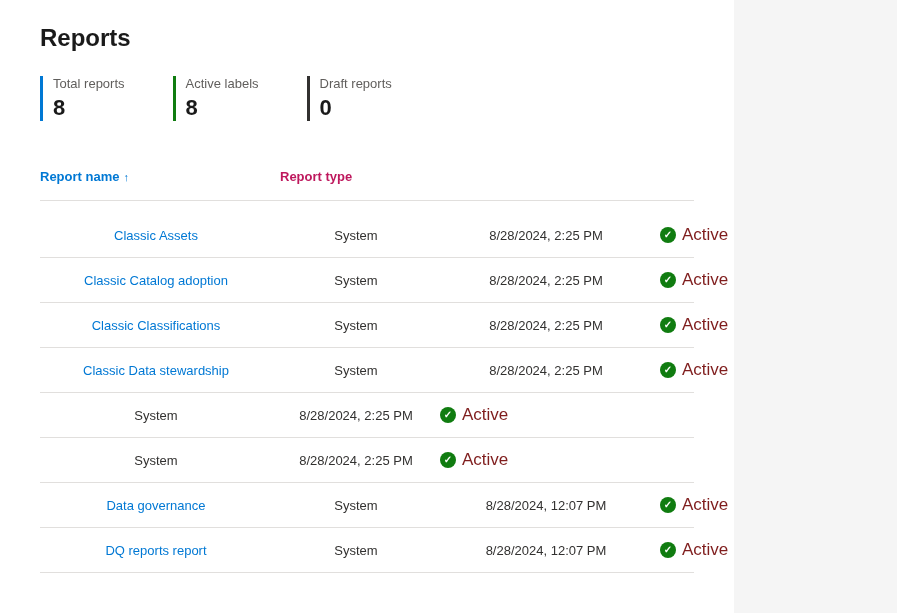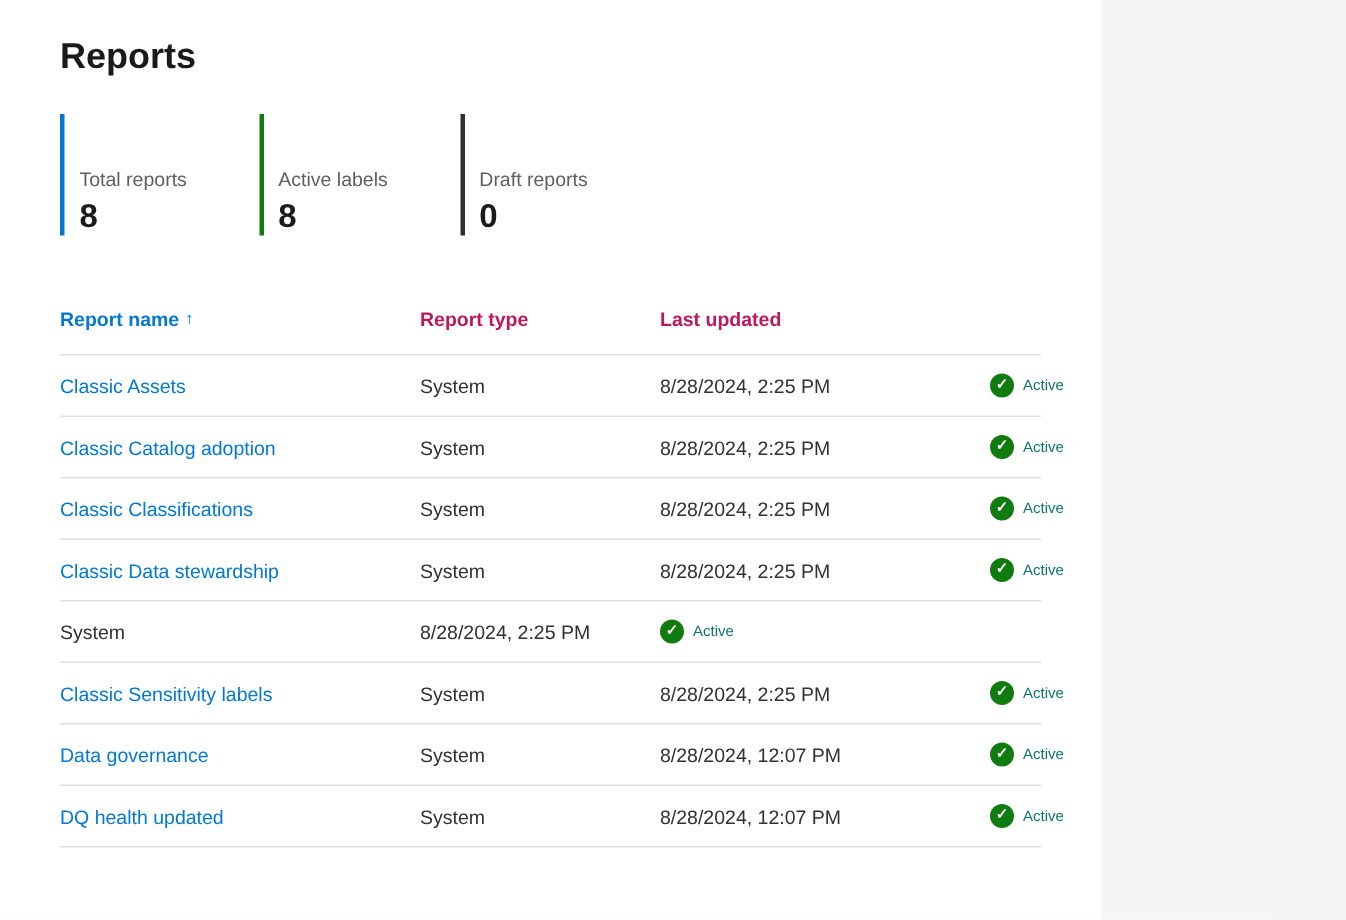--- a/index.html
+++ b/index.html
@@ -51,39 +51,38 @@
     }
 
     .stat-item.dark {
       border-color: #323130;
     }
 
     .stat-label {
       font-size: 13px;
       color: #605e5c;
       margin-bottom: 4px;
-      margin-top: 36px;
     }
 
     .stat-value {
       font-size: 22px;
       font-weight: 600;
       color: #1a1a1a;
     }
 
     .table-container {
       width: 100%;
     }
 
     .table-header {
       display: grid;
       grid-template-columns: 240px 160px 220px 1fr;
       border-bottom: 1px solid #e1dfdd;
       padding-bottom: 8px;
-      margin-bottom: 0;
+      margin-bottom: 12px;
     }
 
     .header-cell {
       font-size: 13px;
       font-weight: 600;
       color: #be185d;
       padding: 8px 8px 8px 0;
     }
 
     .header-cell.sortable {
@@ -102,20 +101,21 @@
       display: grid;
       grid-template-columns: 240px 160px 220px 1fr;
       border-bottom: 1px solid #e1dfdd;
       align-items: center;
     }
 
     .table-cell {
       padding: 12px 8px 12px 0;
       font-size: 13px;
       color: #323130;
+      text-align: center;
     }
 
     .table-cell.report-name {
       color: #0078d4;
       cursor: pointer;
       font-weight: 400;
     }
 
     .status-cell {
       display: flex;
@@ -136,22 +136,22 @@
 
     .status-icon::after {
       content: '✓';
       color: white;
       font-size: 10px;
       font-weight: 700;
       line-height: 1;
     }
 
     .status-text {
-      color: #0f766e;
-      font-size: 10px;
+      color: #7f1d1d;
+      font-size: 17px;
     }
   </style>
 </head>
 <body>
 
 <div class="page-container">
 
   <h1 class="page-title">Reports</h1>
 
   <div class="stats-row">
@@ -170,21 +170,20 @@
   </div>
 
   <div class="table-container">
 
     <div class="table-header">
       <div class="header-cell sortable">
         <span>Report name</span>
         <span class="sort-arrow">↑</span>
       </div>
       <div class="header-cell">Report type</div>
-      <div class="header-cell">Last updated</div>
     </div>
 
     <div id="table-body">
         <div class="table-row">
       <div class="table-cell report-name">Classic Assets</div>
       <div class="table-cell">System</div>
       <div class="table-cell">8/28/2024, 2:25 PM</div>
       <div class="table-cell">
         <div class="status-cell">
           <div class="status-icon"></div>
@@ -229,21 +228,20 @@
       <div class="table-cell">System</div>
       <div class="table-cell">8/28/2024, 2:25 PM</div>
       <div class="table-cell">
         <div class="status-cell">
           <div class="status-icon"></div>
           <span class="status-text">Active</span>
         </div>
       </div>
     </div>
         <div class="table-row">
-      <div class="table-cell report-name">Classic Sensitivity labels</div>
       <div class="table-cell">System</div>
       <div class="table-cell">8/28/2024, 2:25 PM</div>
       <div class="table-cell">
         <div class="status-cell">
           <div class="status-icon"></div>
           <span class="status-text">Active</span>
         </div>
       </div>
     </div>
         <div class="table-row">
@@ -251,21 +249,21 @@
       <div class="table-cell">System</div>
       <div class="table-cell">8/28/2024, 12:07 PM</div>
       <div class="table-cell">
         <div class="status-cell">
           <div class="status-icon"></div>
           <span class="status-text">Active</span>
         </div>
       </div>
     </div>
         <div class="table-row">
-      <div class="table-cell report-name">DQ health updated</div>
+      <div class="table-cell report-name">DQ reports report</div>
       <div class="table-cell">System</div>
       <div class="table-cell">8/28/2024, 12:07 PM</div>
       <div class="table-cell">
         <div class="status-cell">
           <div class="status-icon"></div>
           <span class="status-text">Active</span>
         </div>
       </div>
     </div>
       </div>

